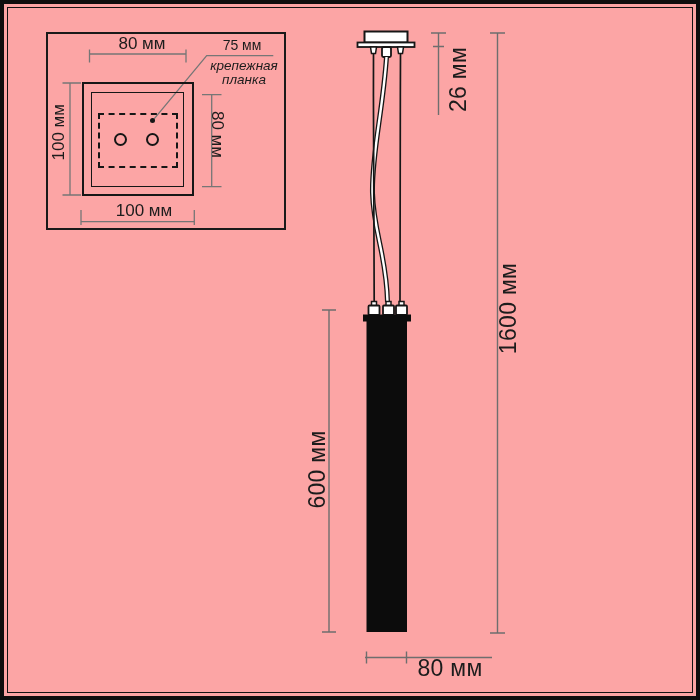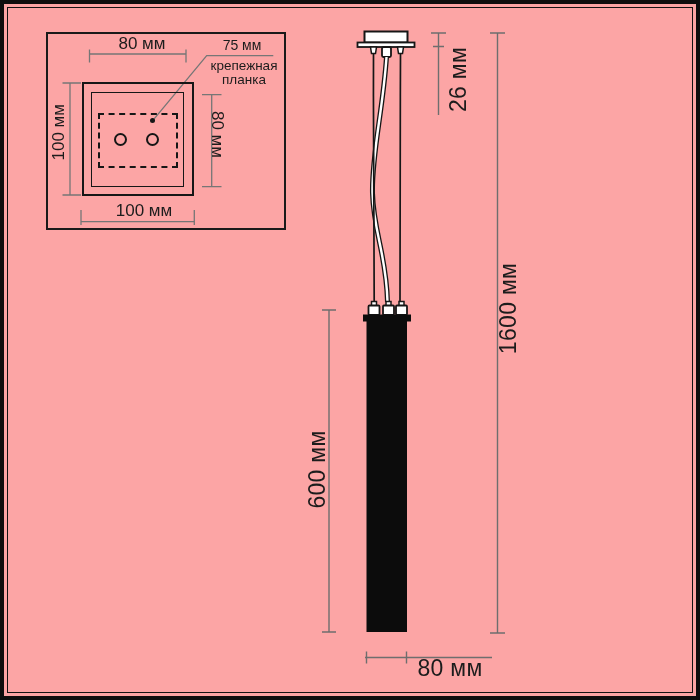--- a/index.html
+++ b/index.html
@@ -20,21 +20,21 @@
   .sq-dashed{left:50px;top:79px;width:80px;height:55px;border:2.4px dashed #161616;box-sizing:border-box;}
   .hole{width:13px;height:13px;border:2.3px solid #161616;border-radius:50%;box-sizing:border-box;}
   .hole.left{left:66px;top:99px;}
   .hole.right{left:98px;top:99px;}
   .dot{left:102px;top:84px;width:5px;height:5px;background:#161616;border-radius:50%;}
   .inset-svg{left:0;top:0;width:236px;height:194px;}
 
   .dim-text{position:absolute;white-space:nowrap;color:#1c1c1c;}
   .t-inset{font-size:17px;line-height:19px;}
   .t-note{font-size:14px;line-height:15px;}
-  .t-note-s{font-size:13.5px;line-height:14px;}
+  .t-note-s{font-size:13.5px;line-height:14px;font-style:italic;}
   .t-main{font-size:23px;line-height:27px;letter-spacing:.3px;}
   .center{text-align:center;}
   .rot-ccw{transform:rotate(-90deg);}
   .rot-cw{transform:rotate(90deg);}
 
   
   .front-svg{position:absolute;left:0;top:0;width:700px;height:700px;}
 </style>
 </head>
 <body>

